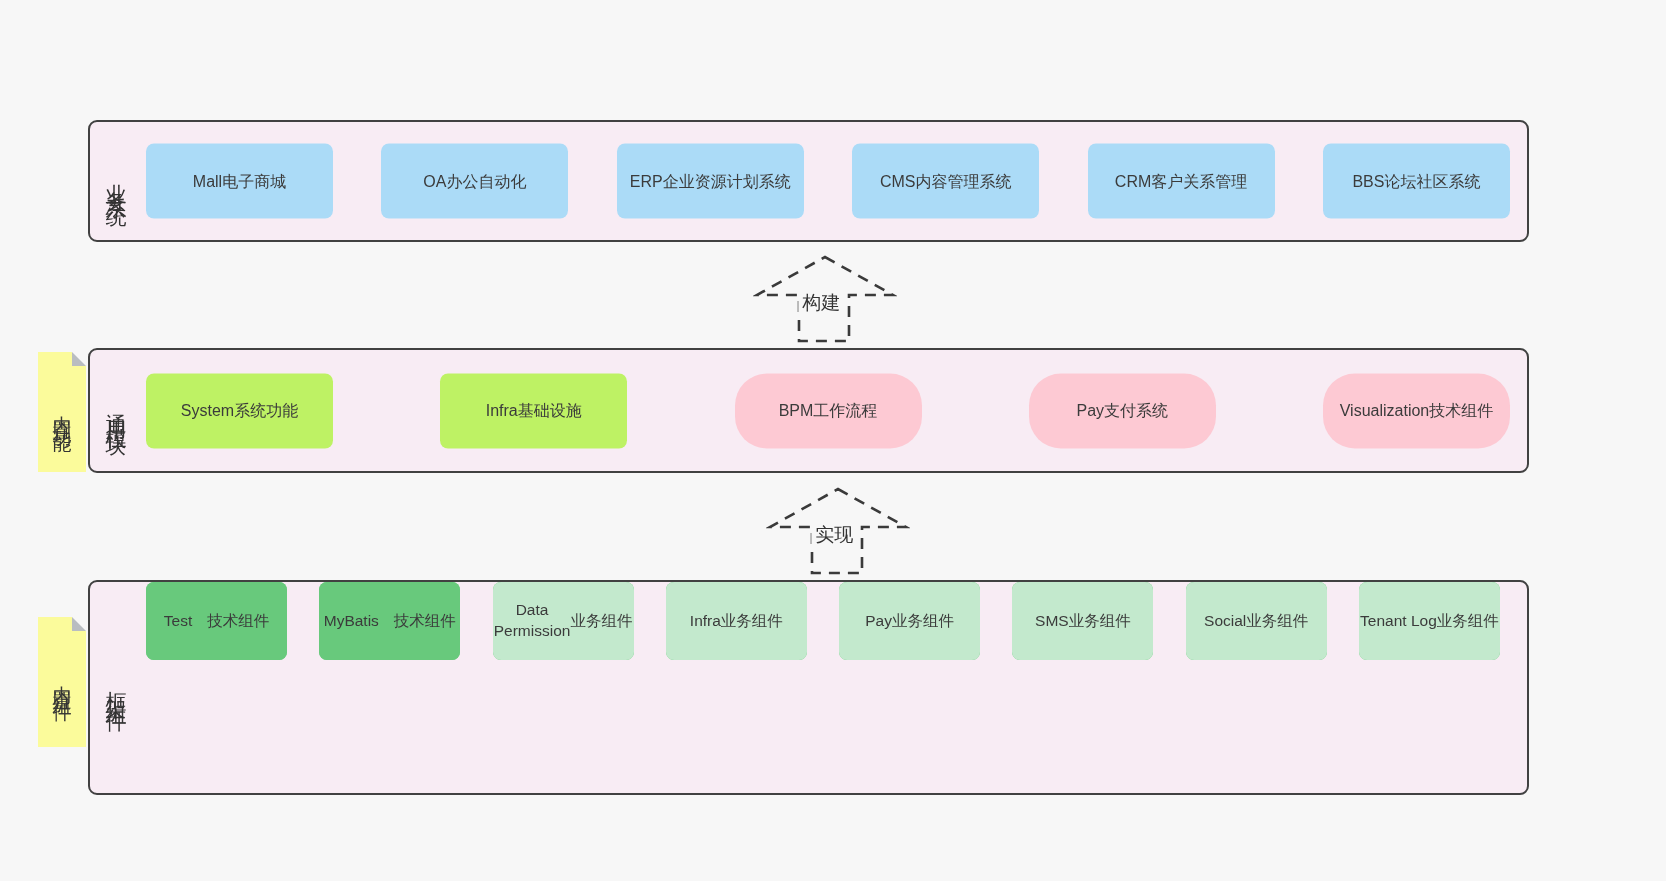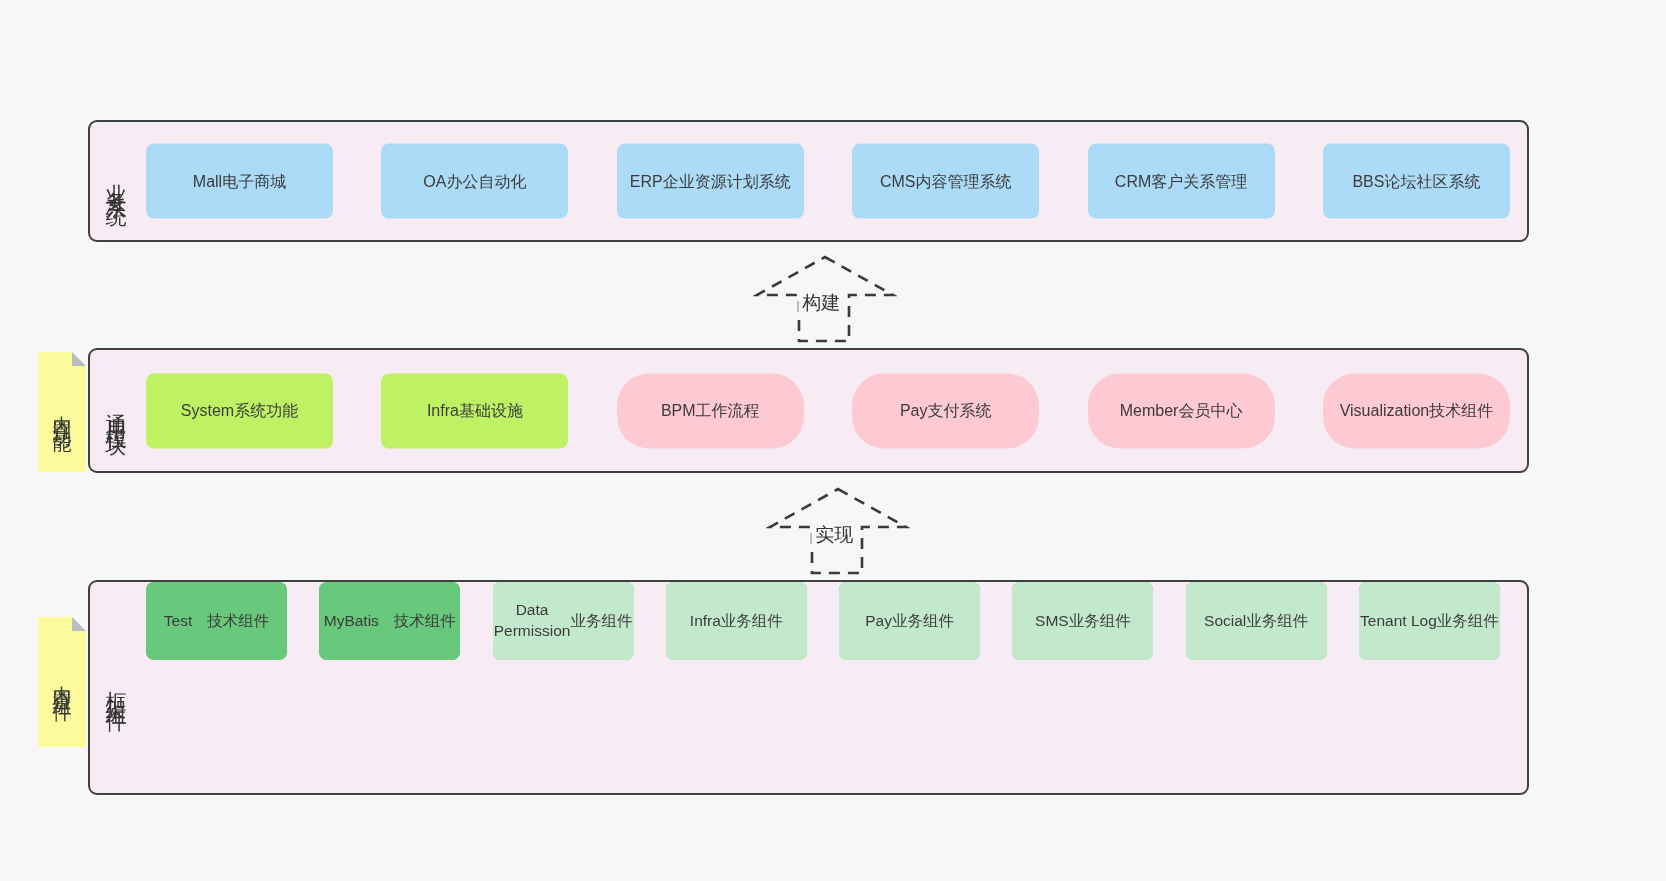--- a/index.html
+++ b/index.html
@@ -174,24 +174,20 @@
         </div>
         <div class="box wide pink">
           <div class="en">BPM</div>
           <div class="zh">工作流程</div>
         </div>
         <div class="box wide pink">
           <div class="en">Pay</div>
           <div class="zh">支付系统</div>
         </div>
         <div class="box wide pink">
-          <div class="en">Member</div>
-          <div class="zh">会员中心</div>
-        </div>
-        <div class="box wide pink">
           <div class="en">Visualization</div>
           <div class="zh">技术组件</div>
         </div>
       </div>
   </div>
 
   <div class="arrow" id="arrow-implement">
     <svg width="144" height="88" viewBox="0 0 144 88">
       <polygon points="72,2 140,40 96,40 96,86 46,86 46,40 4,40" fill="none" stroke="#3a3a3a" stroke-width="2.6" stroke-dasharray="11,8" stroke-linejoin="miter"></polygon>
     </svg>

